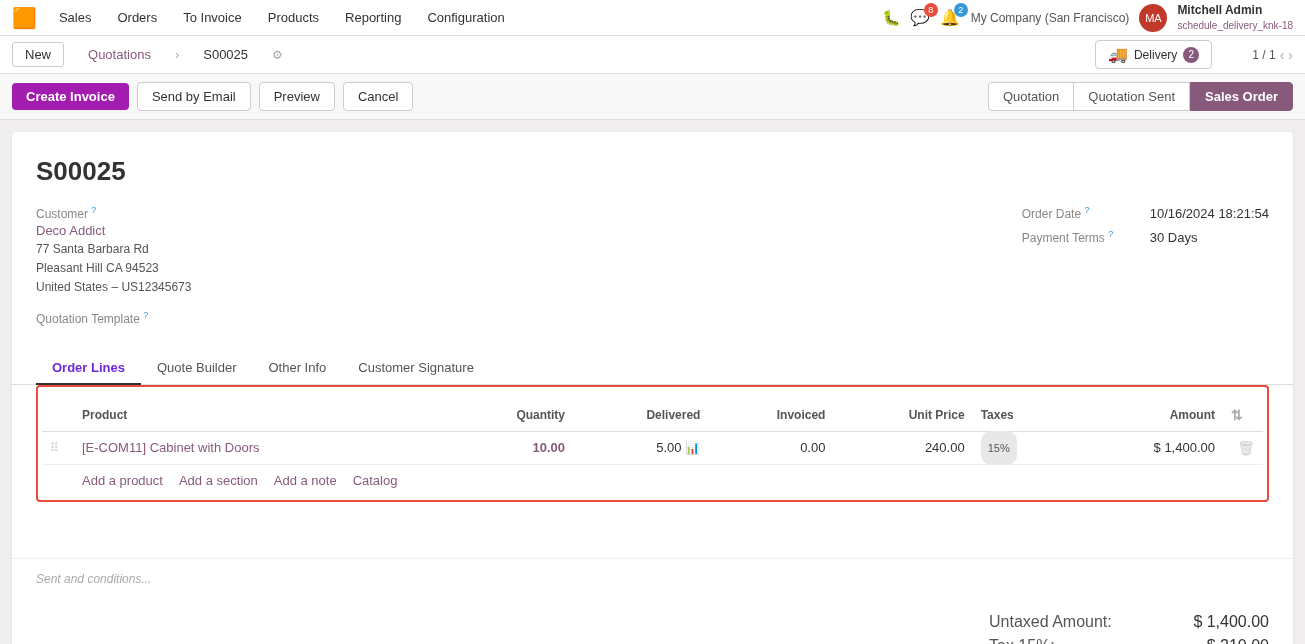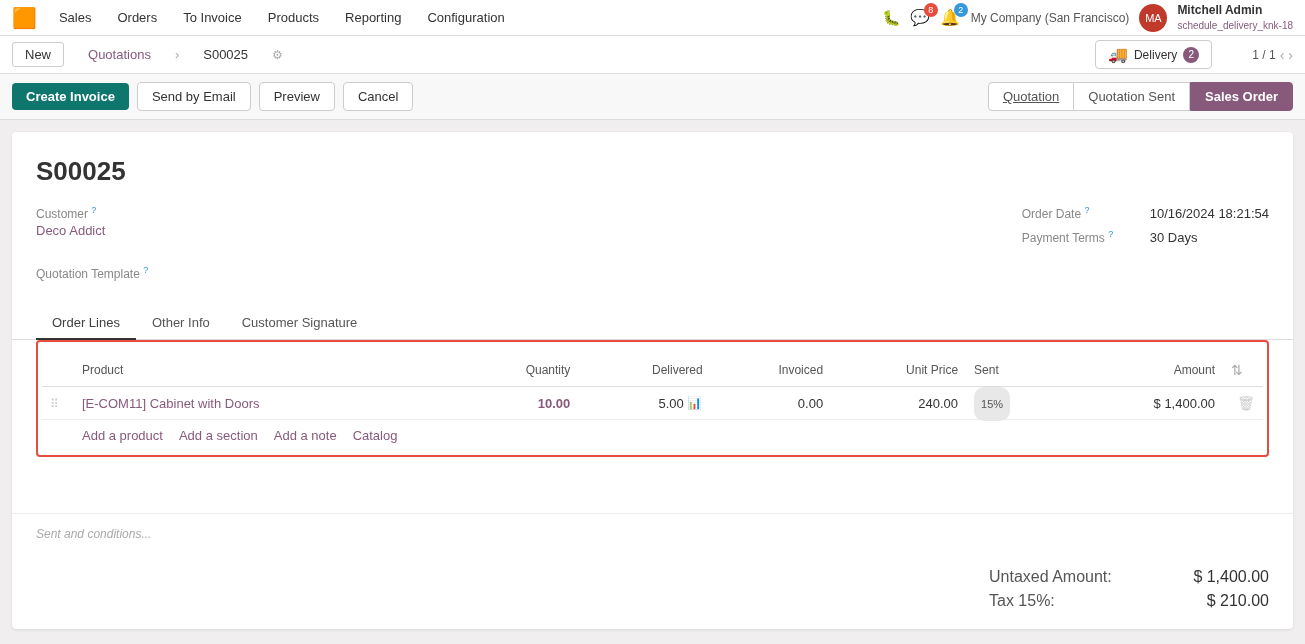--- a/index.html
+++ b/index.html
@@ -37,25 +37,25 @@
     }
     .delivery-badge { background: #875a7b; color: #fff; border-radius: 50%; width: 16px; height: 16px; font-size: 10px; display: flex; align-items: center; justify-content: center; }
     .pagination { display: flex; align-items: center; gap: 4px; font-size: 12px; color: #555; margin-left: 16px; }
     .pag-btn { border: none; background: transparent; cursor: pointer; color: #aaa; font-size: 14px; }
 
     
     .action-bar {
       display: flex; align-items: center; background: #f8f8f8; border-bottom: 1px solid #ddd;
       padding: 8px 12px; gap: 8px;
     }
-    .btn-primary { background: #0f766e; color: #fff; border: none; border-radius: 4px; padding: 6px 14px; cursor: pointer; font-size: 13px; font-weight: bold; }
+    .btn-primary { background: #a21caf; color: #fff; border: none; border-radius: 4px; padding: 6px 14px; cursor: pointer; font-size: 13px; font-weight: bold; }
     .btn-secondary { background: #fff; border: 1px solid #ccc; border-radius: 4px; padding: 6px 14px; cursor: pointer; font-size: 13px; color: #333; }
     .status-buttons { margin-left: auto; display: flex; align-items: center; gap: 0; }
     .status-btn { background: #fff; border: 1px solid #ccc; padding: 6px 14px; cursor: pointer; font-size: 13px; color: #555; }
-    .status-btn:first-child { border-radius: 4px 0 0 4px; text-decoration: underline; }
+    .status-btn:first-child { border-radius: 4px 0 0 4px; }
     .status-btn.active { background: #875a7b; color: #fff; border-color: #875a7b; border-radius: 0 4px 4px 0; font-weight: bold; }
     .status-btn:not(:first-child):not(.active) { border-left: none; }
 
     
     .main-content { background: #fff; margin: 12px; border-radius: 4px; box-shadow: 0 1px 3px rgba(0,0,0,0.1); }
 
     
     .order-header { padding: 24px 24px 12px; }
     .order-number { font-size: 26px; font-weight: bold; color: #333; margin-bottom: 18px; }
     .form-row { display: flex; gap: 32px; margin-bottom: 12px; }
@@ -67,26 +67,26 @@
     .address-block { color: #555; font-size: 12px; line-height: 1.6; margin-top: 2px; }
     .right-fields { margin-left: auto; }
     .field-row { display: flex; align-items: baseline; gap: 8px; margin-bottom: 8px; }
     .field-row-label { color: #888; font-size: 12px; min-width: 120px; }
     .field-row-label sup { color: #3498db; font-size: 9px; }
     .field-row-value { color: #333; font-size: 13px; }
 
     
     .tabs { display: flex; border-bottom: 1px solid #ddd; padding: 0 24px; margin-top: 12px; }
     .tab { padding: 8px 16px; cursor: pointer; font-size: 13px; color: #555; border-bottom: 2px solid transparent; margin-bottom: -1px; }
-    .tab.active { color: #404040; border-bottom: 2px solid #333; font-weight: normal; }
+    .tab.active { color: #6d28d9; border-bottom: 2px solid #333; font-weight: bold; }
 
     
     .table-section { padding: 0 24px 16px; }
     .order-table { width: 100%; border-collapse: collapse; margin-top: 8px; }
-    .order-table th { text-align: left; padding: 8px 8px; font-size: 12px; color: #555; font-weight: normal; border-bottom: 1px solid #ddd; }
+    .order-table th { text-align: left; padding: 8px 8px; font-size: 12px; color: #555; font-weight: bold; border-bottom: 1px solid #ddd; }
     .order-table th.right { text-align: right; }
     .order-table td { padding: 8px 8px; font-size: 13px; border-bottom: 1px solid #eee; vertical-align: middle; }
     .order-table td.right { text-align: right; }
     .product-link { color: #875a7b; text-decoration: none; }
     .qty-value { color: #875a7b; font-weight: bold; }
     .delivered-cell { display: flex; align-items: center; gap: 4px; }
     .chart-icon { color: #c0392b; font-size: 12px; }
     .tax-badge { background: #e8e8e8; border-radius: 10px; padding: 11px 7px; font-size: 11px; color: #555; }
     .table-border { border: 2px solid #e74c3c; border-radius: 4px; }
     .add-links { display: flex; gap: 16px; padding: 8px 0; }
@@ -178,20 +178,25 @@
     <div class="order-number">S00025</div>
 
     <div class="form-row">
       <div class="field-group">
         <div class="field-label">
           <span>Customer</span> <sup>?</sup>
         </div>
         <div class="field-value">
           <a href="#">Deco Addict</a>
         </div>
+        <div class="address-block">
+          <div>77 Santa Barbara Rd</div>
+          <div>Pleasant Hill CA 94523</div>
+          <div>United States – US12345673</div>
+        </div>
       </div>
 
       <div class="right-fields">
         <div class="field-row">
           <span class="field-row-label"><span>Order Date</span> <sup>?</sup></span>
           <span class="field-row-value">10/16/2024 18:21:54</span>
         </div>
         <div class="field-row">
           <span class="field-row-label"><span>Payment Terms</span> <sup>?</sup></span>
           <span class="field-row-value">30 Days</span>
@@ -201,36 +206,37 @@
 
     <div class="field-group" style="margin-top:4px;">
       <div class="field-label">
         <span>Quotation Template</span> <sup>?</sup>
       </div>
     </div>
   </div>
 
   <div class="tabs">
     <div class="tab active">Order Lines</div>
+    <div class="tab">Quote Builder</div>
     <div class="tab">Other Info</div>
     <div class="tab">Customer Signature</div>
   </div>
 
   <div class="table-section">
     <div class="table-border" style="padding:4px;">
       <table class="order-table">
         <thead>
           <tr>
             <th style="width:32px;"></th>
             <th>Product</th>
             <th class="right">Quantity</th>
             <th class="right">Delivered</th>
             <th class="right">Invoiced</th>
             <th class="right">Unit Price</th>
-            <th>Sent</th>
+            <th>Taxes</th>
             <th class="right">Amount</th>
             <th style="width:40px;">
               <span class="sort-icon">⇅</span>
             </th>
           </tr>
         </thead>
         <tbody>
           <tr>
             <td>
               <span class="drag-handle">⠿</span>

